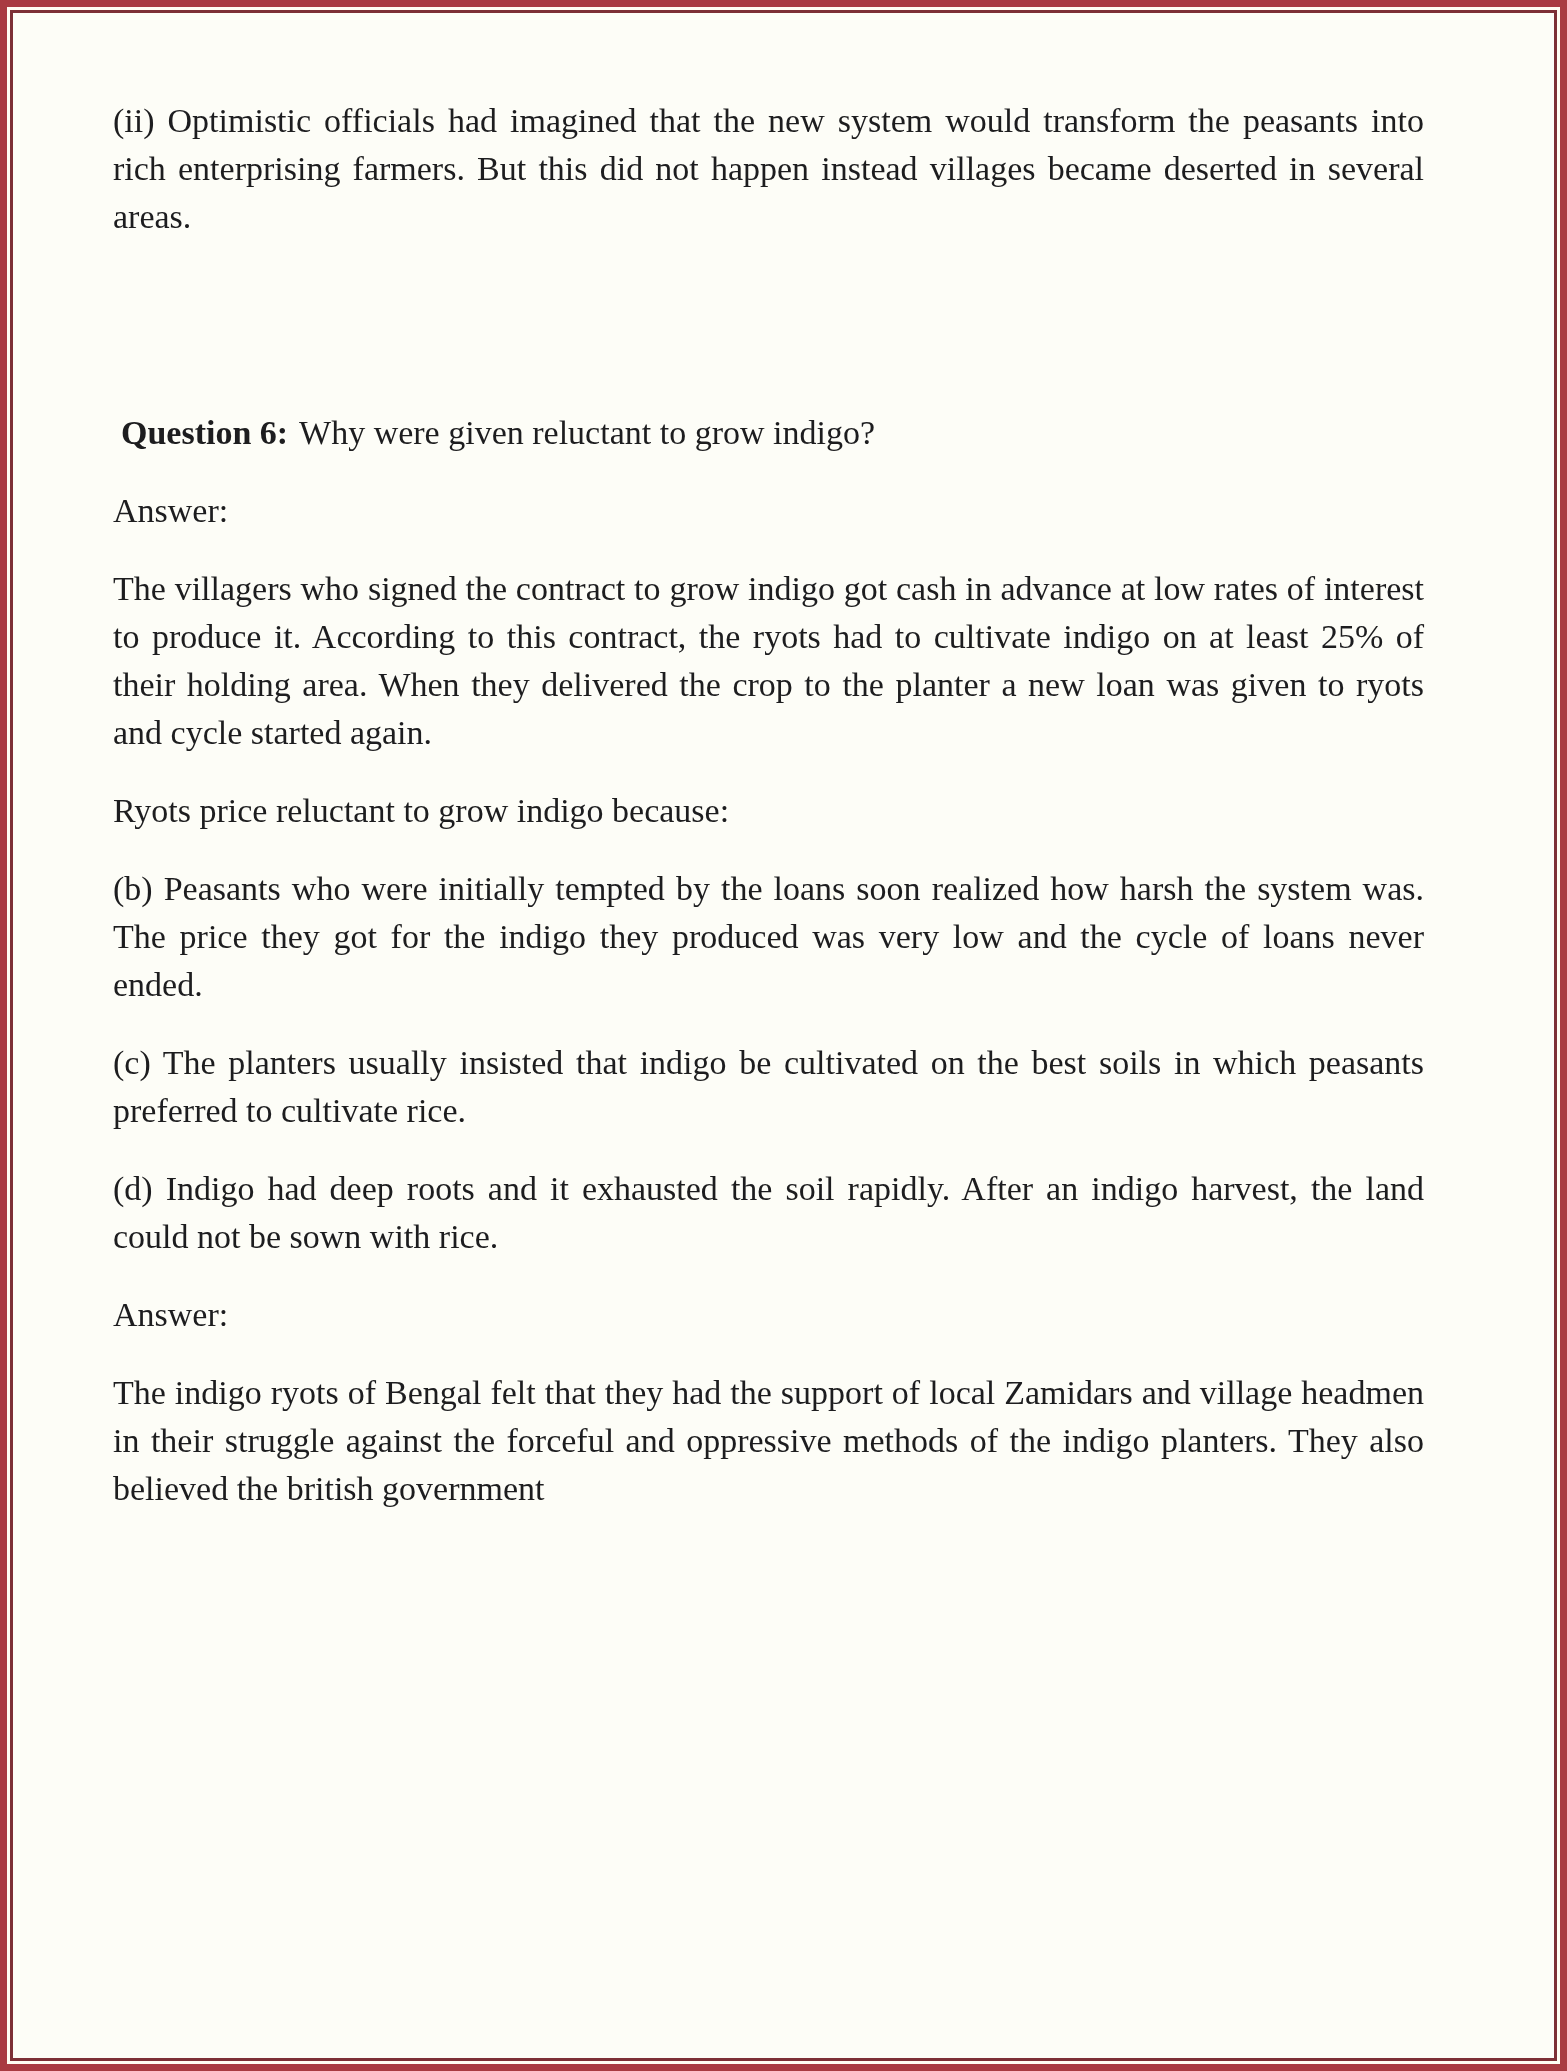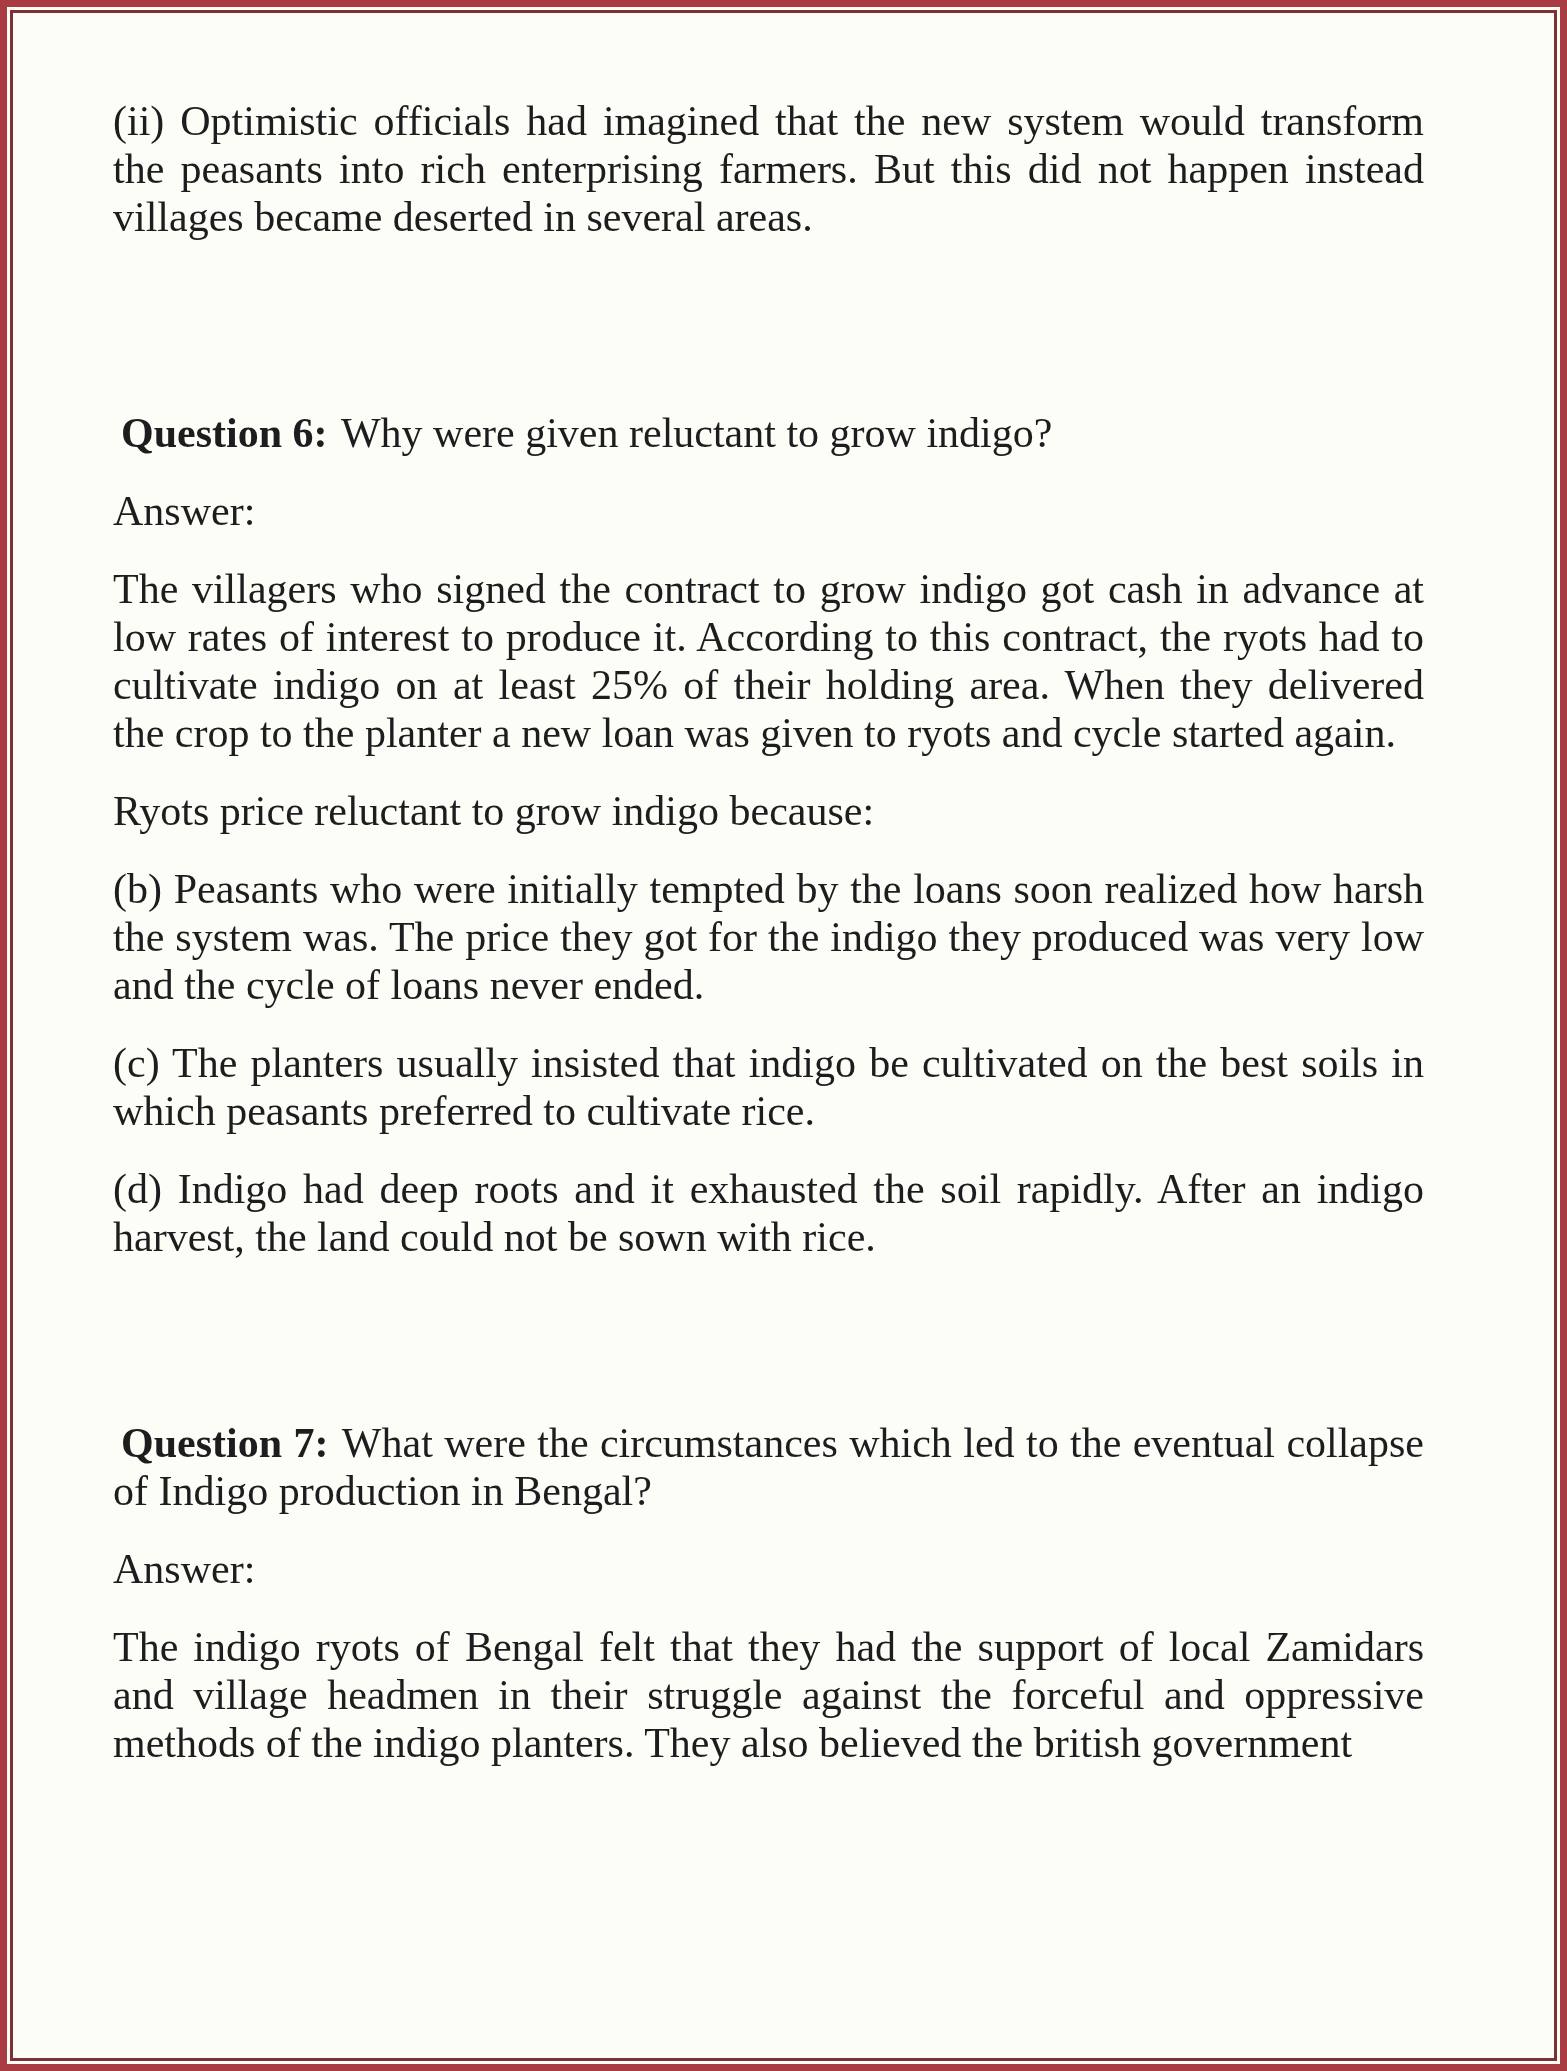--- a/index.html
+++ b/index.html
@@ -23,21 +23,21 @@
     width:100%;
     height:100%;
     background:var(--page-background);
     border:3px solid var(--frame-inner-line);
     box-shadow:0 0 0 3px var(--frame-gap);
     padding:84px 130px 0 100px;
     overflow:hidden;
   }
   .para{
     margin:0 0 30px 0;
-    font-size:42px;
+    font-size:34px;
     line-height:48px;
     color:var(--text-color);
     text-align:justify;
   }
   .q-heading{ text-align:justify; }
   .q-label{
     font-weight:700;
     margin-right:0.32em;
     margin-left:8px;
   }
@@ -59,19 +59,18 @@
 
   <p class="para">Ryots price reluctant to grow indigo because:</p>
 
 
   <p class="para">(b) Peasants who were initially tempted by the loans soon realized how harsh the system was. The price they got for the indigo they produced was very low and the cycle of loans never ended.</p>
 
   <p class="para">(c) The planters usually insisted that indigo be cultivated on the best soils in which peasants preferred to cultivate rice.</p>
 
   <p class="para">(d) Indigo had deep roots and it exhausted the soil rapidly. After an indigo harvest, the land could not be sown with rice.</p>
 
-  <p class="para q-heading section-q7"><span class="q-label">Question 7:</span><span>What were the circumstances which led to the eventual collapse of Indigo production in Bengal?</span></p>
 
   <p class="para">Answer:</p>
 
   <p class="para">The indigo ryots of Bengal felt that they had the support of local Zamidars and village headmen in their struggle against the forceful and oppressive methods of the indigo planters. They also believed the british government</p>
 
 </div>
 
 </body></html>

